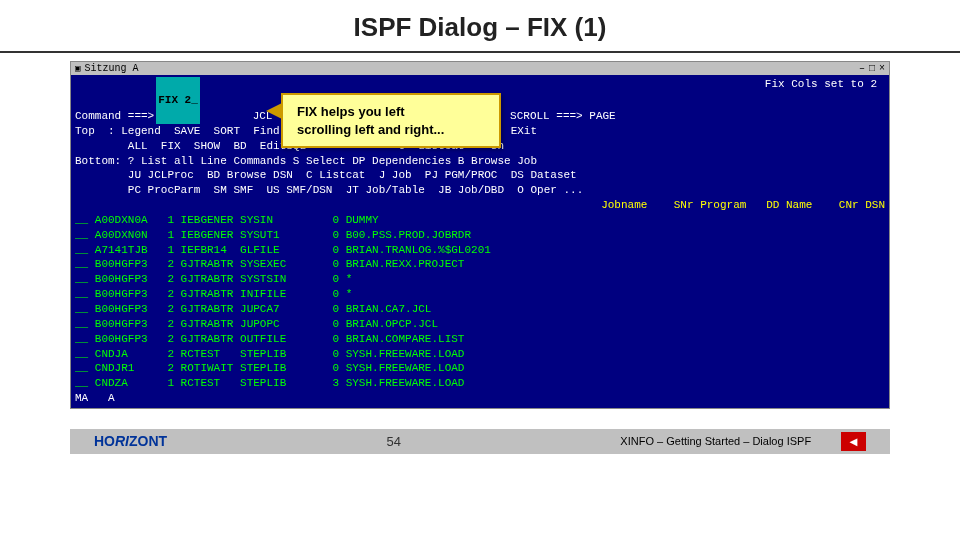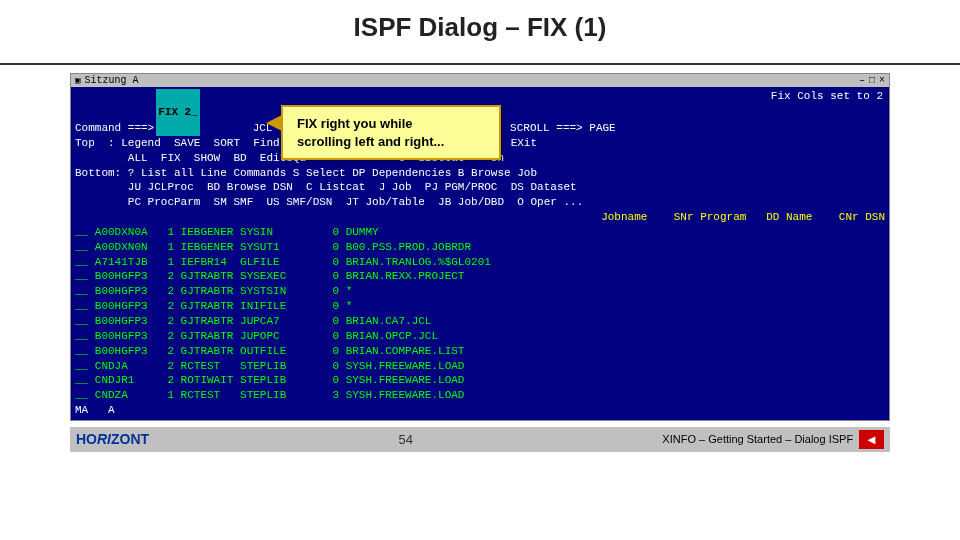--- a/index.html
+++ b/index.html
@@ -9,21 +9,21 @@
       background: #fff;
       font-family: Arial, sans-serif;
       overflow: hidden;
     }
 
     .page-title {
       text-align: center;
       font-size: 26px;
       font-weight: bold;
       color: #222;
-      padding: 12px 0 20px 0;
+      padding: 12px 0 8px 0;
       border-bottom: 2px solid #333;
       margin-bottom: 8px;
     }
 
     .main-content {
       display: flex;
       flex-direction: column;
       align-items: center;
       width: 100%;
     }
@@ -120,21 +120,21 @@
       height: 0;
       border-top: 8px solid transparent;
       border-bottom: 8px solid transparent;
       border-right: 16px solid #cc9900;
       z-index: 11;
     }
 
     .fix-cols-text {
       position: absolute;
       top: 2px;
-      right: 6px;
+      right: 12px;
       color: #fff;
       font-family: 'Courier New', Courier, monospace;
       font-size: 11px;
     }
     .col-white { color: #ffffff; }
 
     .table-header {
       color: #ffff00;
       white-space: pre;
       font-family: 'Courier New', Courier, monospace;
@@ -148,24 +148,24 @@
       font-size: 11px;
       color: #00ff00;
     }
 
     .bottom-bar {
       background: #c0c0c0;
       width: 820px;
       display: flex;
       justify-content: space-between;
       align-items: center;
-      padding: 3px 6px;
-      font-size: 11px;
-      color: #000;
-      margin-top: 6px;
+      padding: 3px 24px;
+      font-size: 11px;
+      color: #000;
+      margin-top: 20px;
     }
 
     .horizont-logo {
       font-size: 14px;
       font-weight: bold;
       color: #003399;
     }
 
     .horizont-logo span.ho {
       color: #003399;
@@ -249,30 +249,30 @@
         <div class="data-row">__ B00HGFP3   2 GJTRABTR OUTFILE       0 BRIAN.COMPARE.LIST</div>
         <div class="data-row">__ CNDJA      2 RCTEST   STEPLIB       0 SYSH.FREEWARE.LOAD</div>
         <div class="data-row">__ CNDJR1     2 ROTIWAIT STEPLIB       0 SYSH.FREEWARE.LOAD</div>
         <div class="data-row">__ CNDZA      1 RCTEST   STEPLIB       3 SYSH.FREEWARE.LOAD</div>
       </div>
 
       <div class="term-line col-white">MA   A</div>
 
       <div class="tooltip-arrow"></div>
       <div class="tooltip-balloon">
-        <div>FIX right you while</div>
+        <div>FIX helps you left</div>
         <div>scrolling left and right...</div>
       </div>
 
     </div>
   </div>
 
   <div class="bottom-bar">
     <div class="horizont-logo">
       <span class="ho">HO</span><span class="ri">RI</span><span class="ho">ZONT</span>
     </div>
     <div class="page-num">54</div>
-    <div style="display:flex;align-items:center;gap:0;">
+    <div style="display:flex;align-items:center;gap:24px;">
       <span>XINFO – Getting Started – Dialog ISPF</span>
       <button class="nav-btn">◄</button>
     </div>
   </div>
 </div>
 
 </body></html>

